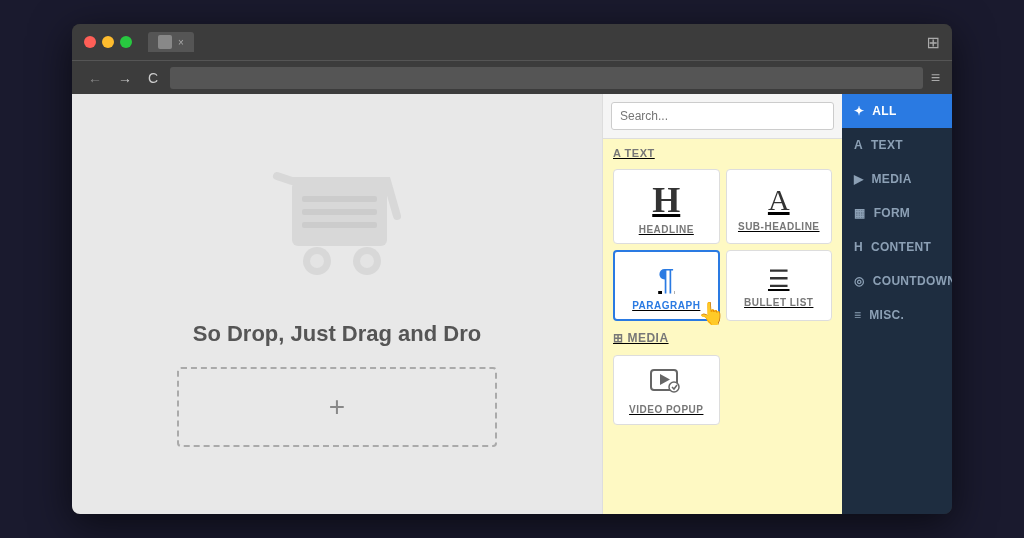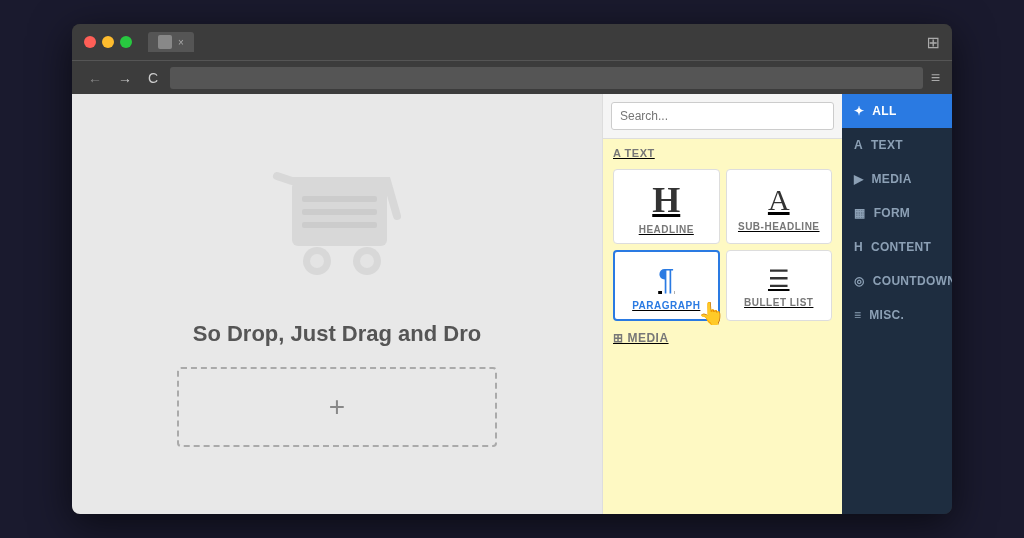--- a/index.html
+++ b/index.html
@@ -403,20 +403,31 @@
             <div class="element-label">BULLET LIST</div>
           </div>
         </div>
 
         <div class="section-label-media">⊞  MEDIA</div>
         <div class="elements-grid">
 
 
 
 
+          <div class="element-item">
+            <div class="element-icon">
+              <svg width="32" height="24" viewBox="0 0 32 24" fill="none">
+                <rect x="1" y="1" width="26" height="20" rx="3" stroke="#666" stroke-width="2"></rect>
+                <polygon points="10,5 10,16 20,10.5" fill="#666"></polygon>
+                <circle cx="24" cy="18" r="5" fill="white" stroke="#666" stroke-width="1.5"></circle>
+                <path d="M22 18 L24 20 L27 16" stroke="#666" stroke-width="1.5" fill="none"></path>
+              </svg>
+            </div>
+            <div class="element-label">VIDEO POPUP</div>
+          </div>
         </div>
       </div>
     </div>
 
     <div class="right-sidebar">
 
       <div class="sidebar-item active">
         <span class="sidebar-item-icon">✦</span>
         <span>ALL</span>
       </div>

